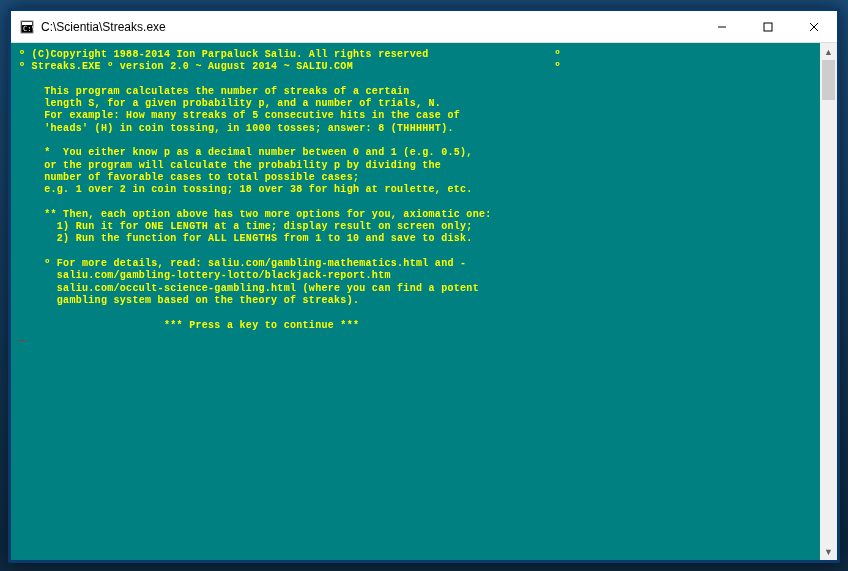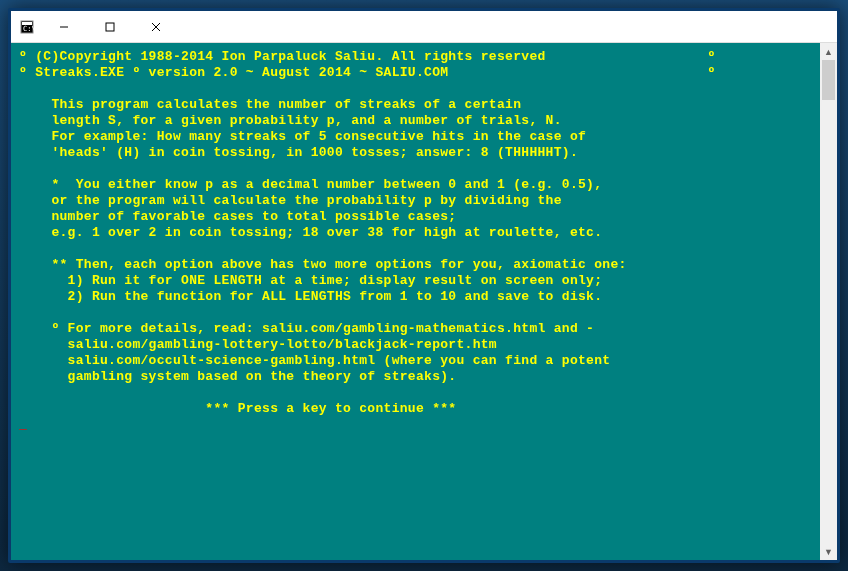--- a/index.html
+++ b/index.html
@@ -66,21 +66,21 @@
     .console-area {
       flex: 1;
       display: flex;
       background: #008080;
       overflow: hidden;
     }
     .console-content {
       flex: 1;
       padding: 6px 21px 4px 8px;
       font-family: "Consolas", "Courier New", monospace;
-      font-size: 13px;
+      font-size: 10px;
       font-weight: bold;
       line-height: 1.23;
       color: #ffff00;
       white-space: pre;
       overflow: hidden;
       letter-spacing: 0.3px;
     }
     .scrollbar {
       width: 17px;
       background: #f0f0f0;
@@ -120,20 +120,21 @@
 
 <div class="window-frame">
   <div class="titlebar">
     <div class="titlebar-icon">
       <svg width="14" height="14" viewBox="0 0 14 14">
         <rect x="1" y="1" width="12" height="12" fill="#000" stroke="#888" stroke-width="1"></rect>
         <rect x="2" y="2" width="10" height="3" fill="#fff"></rect>
         <text x="3" y="11" font-size="7" fill="#fff" font-family="monospace">C:\</text>
       </svg>
     </div>
+    <div class="titlebar-title">C:\Scientia\Streaks.exe</div>
     <div class="titlebar-controls">
       <div class="titlebar-btn">
         <svg width="10" height="10" viewBox="0 0 10 10">
             <line x1="1" y1="5" x2="9" y2="5" stroke="#000" stroke-width="1"></line>
           </svg>
       </div>
       <div class="titlebar-btn">
         <svg width="10" height="10" viewBox="0 0 10 10">
             <rect x="1" y="1" width="8" height="8" fill="none" stroke="#000" stroke-width="1"></rect>
           </svg>

